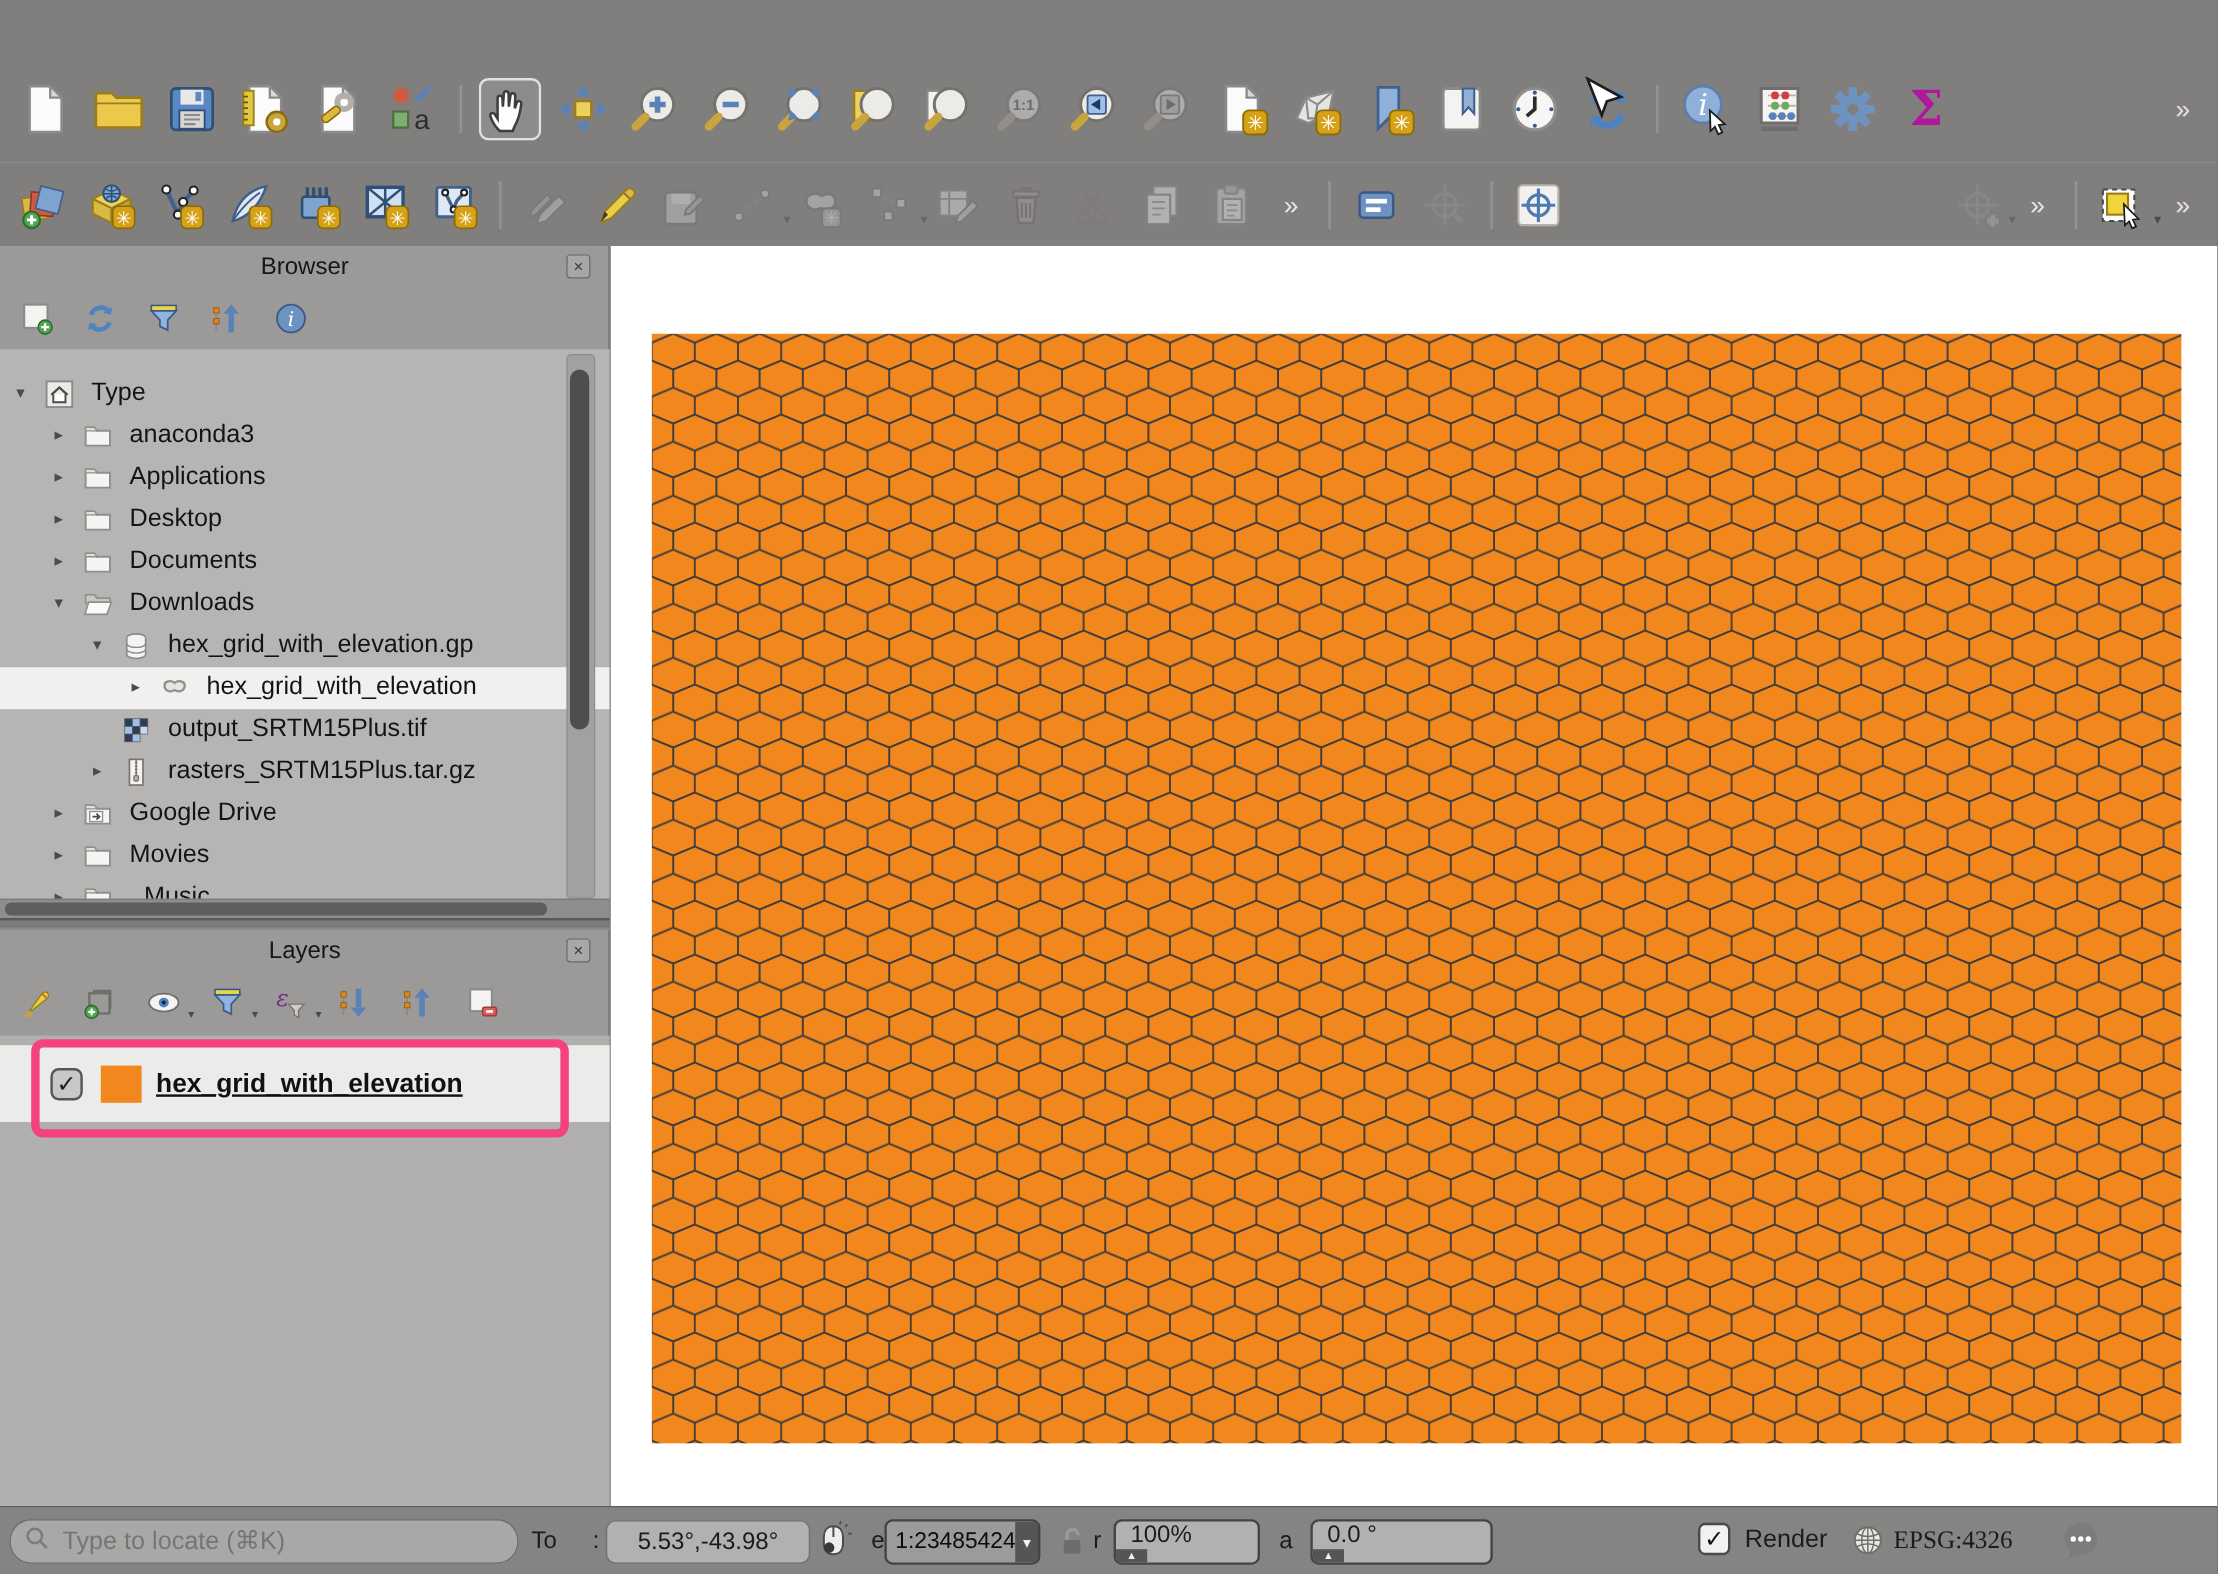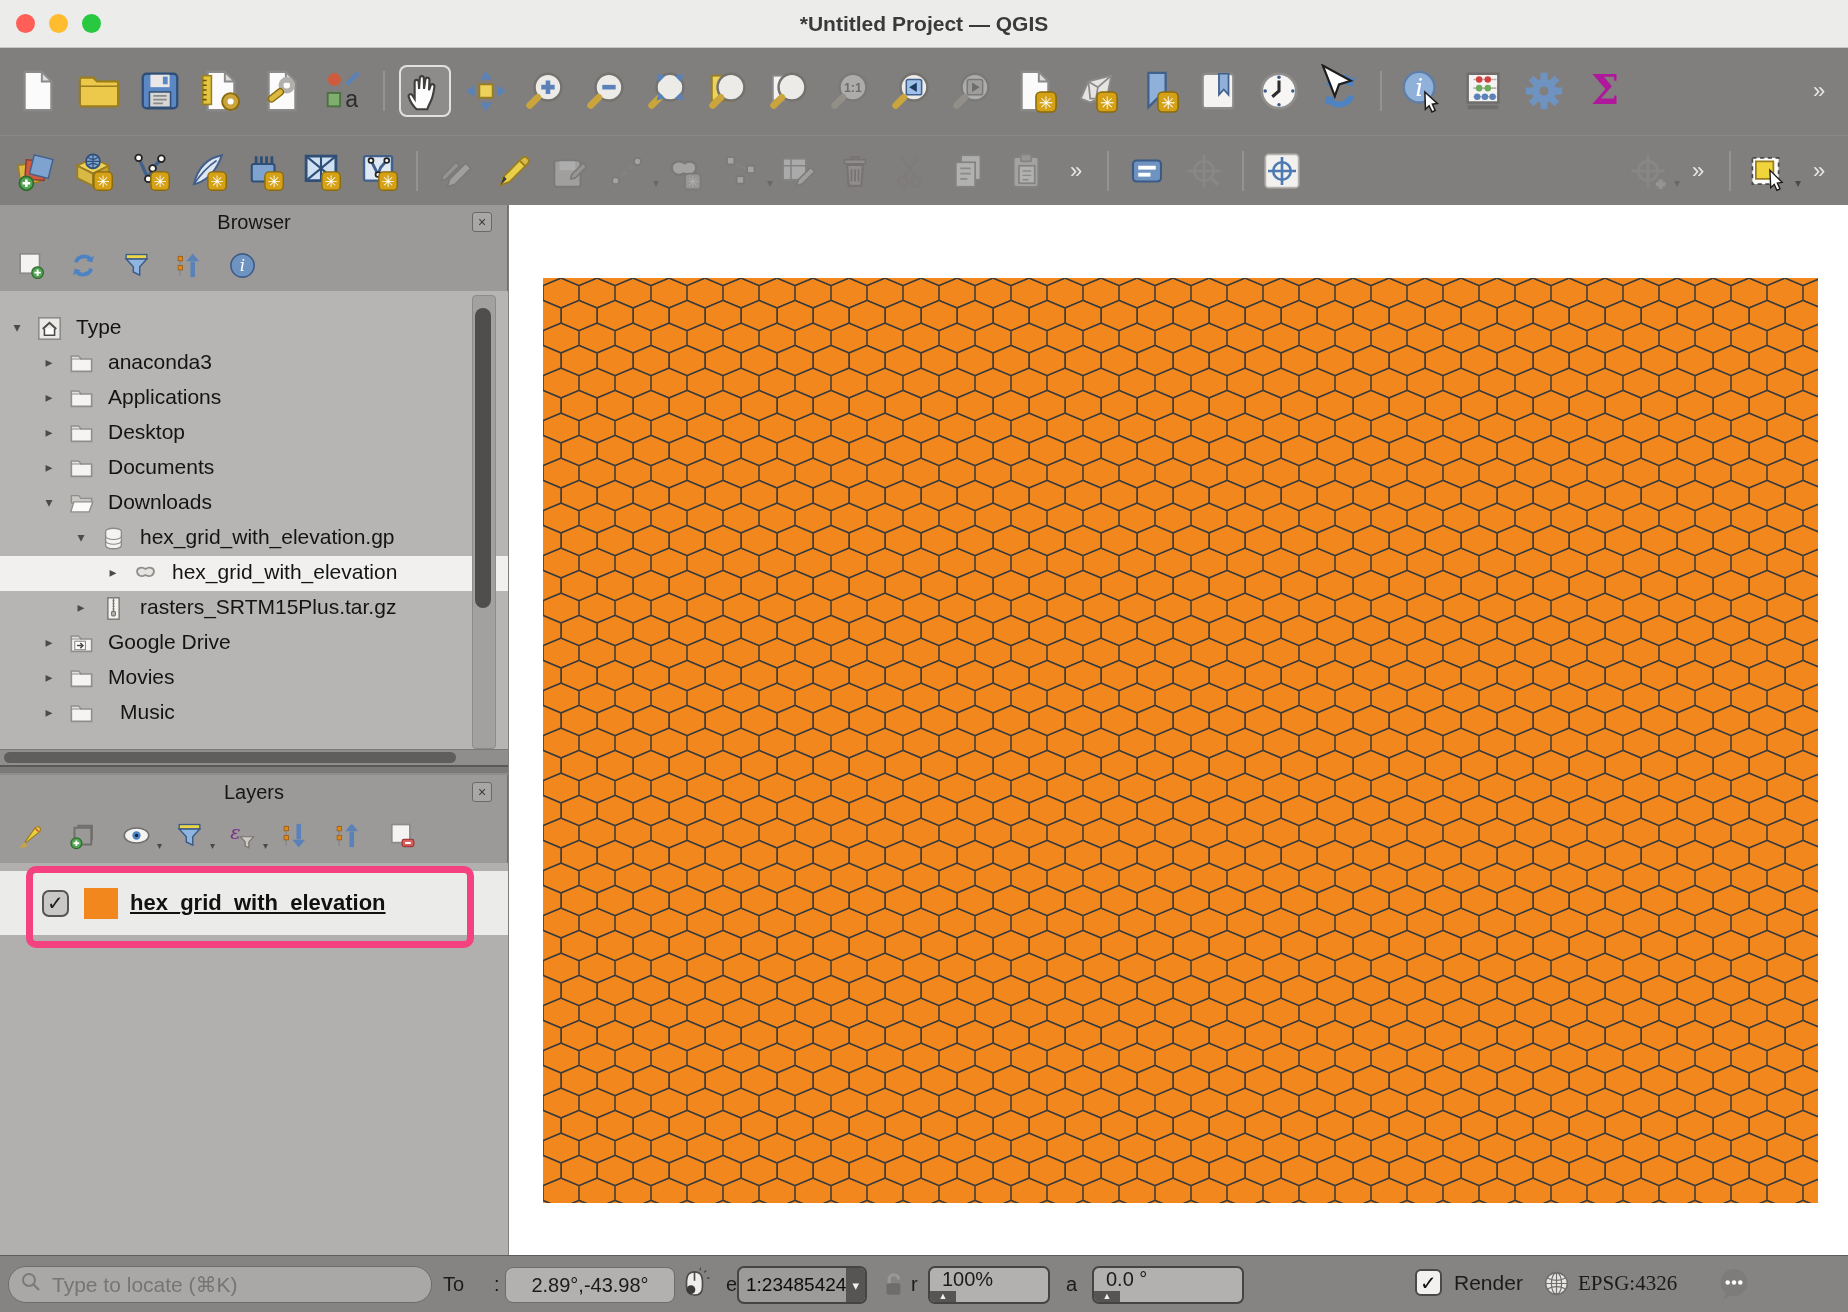--- a/index.html
+++ b/index.html
@@ -68,28 +68,20 @@
   .render{position:absolute;left:1415px;top:13px;display:flex;align-items:center;gap:12px;}
   .rchk{width:27px;height:27px;background:#f2f1ef;border:2px solid #4a4949;border-radius:6px;display:flex;align-items:center;justify-content:center;font-size:20px;color:#111;box-sizing:border-box;}
   .rlabel{font-size:21px;}
   .crs{position:absolute;left:1578px;top:15px;font-size:21px;font-family:Liberation Serif, serif;}
 </style>
 </head>
 <body>
 
 <div id="app">
 
-  <div class="titlebar">
-    <div class="lights">
-      <span class="light" id="light0" style="background: rgb(255, 95, 87);"></span>
-      <span class="light" id="light1" style="background: rgb(254, 188, 46);"></span>
-      <span class="light" id="light2" style="background: rgb(40, 200, 64);"></span>
-    </div>
-    <div class="title">*Untitled Project — QGIS</div>
-  </div>
 
   <div class="toolbar tb1" id="tb1">
       <div class="tbtn">
         <svg viewBox="0 0 24 24" width="46" height="46">
           <path d="M5 2h9l5 5v15H5z" fill="#fbfbfb" stroke="#8a8a8a" stroke-width="1.2"></path>
           <path d="M14 2l5 5h-5z" fill="#d9d9d9" stroke="#8a8a8a" stroke-width="1"></path>
         </svg>
       </div>
       <div class="tbtn">
         <svg viewBox="0 0 24 24" width="46" height="46">
@@ -614,20 +606,35 @@
                 <path d="M5 10c0 1.6 3.1 2.9 7 2.9s7-1.3 7-2.9M5 14.2c0 1.6 3.1 2.9 7 2.9s7-1.3 7-2.9" fill="none" stroke="#8a8a8a" stroke-width="1"></path>
               </svg></span>
             <span class="tlabel" style="left: 140px;">hex_grid_with_elevation.gp</span>
           </div>
           <div class="trow selected">
             <span class="exp" style="left: 104px;">▸</span>
             <span class="ticon" style="left: 132px;"><svg viewBox="0 0 24 24" width="27" height="27">
                 <path d="M4.5 10c0-3.2 4.5-4.2 7.5-2 3-2.2 7.5-1.2 7.5 2s-3.2 5.8-7.5 3.4c-4.3 2.4-7.5-.2-7.5-3.4z" fill="#e6e4e1" stroke="#8f8e8c" stroke-width="1.6"></path>
               </svg></span>
             <span class="tlabel" style="left: 172px;">hex_grid_with_elevation</span>
+          </div>
+          <div class="trow">
+            <span class="ticon" style="left: 100px;"><svg viewBox="0 0 24 24" width="27" height="27">
+                <g stroke="#55565a" stroke-width=".5">
+                  <rect x="3.5" y="3.5" width="5.7" height="5.7" fill="#2e3f54"></rect>
+                  <rect x="9.2" y="3.5" width="5.7" height="5.7" fill="#9fc0e8"></rect>
+                  <rect x="14.9" y="3.5" width="5.7" height="5.7" fill="#2e3f54"></rect>
+                  <rect x="3.5" y="9.2" width="5.7" height="5.7" fill="#9fc0e8"></rect>
+                  <rect x="9.2" y="9.2" width="5.7" height="5.7" fill="#2e3f54"></rect>
+                  <rect x="14.9" y="9.2" width="5.7" height="5.7" fill="#c7d9ee"></rect>
+                  <rect x="3.5" y="14.9" width="5.7" height="5.7" fill="#2e3f54"></rect>
+                  <rect x="9.2" y="14.9" width="5.7" height="5.7" fill="#9fc0e8"></rect>
+                </g>
+              </svg></span>
+            <span class="tlabel" style="left: 140px;">output_SRTM15Plus.tif</span>
           </div>
           <div class="trow">
             <span class="exp" style="left: 72px;">▸</span>
             <span class="ticon" style="left: 100px;"><svg viewBox="0 0 24 24" width="27" height="27">
                 <rect x="7" y="2.5" width="10" height="19" fill="#f4f3f1" stroke="#76726c" stroke-width="1.2"></rect>
                 <path d="M12 3v11.5" stroke="#76726c" stroke-width="1"></path>
                 <g fill="#76726c">
                   <circle cx="12" cy="5" r=".9"></circle>
                   <circle cx="12" cy="7.5" r=".9"></circle>
                   <circle cx="12" cy="10" r=".9"></circle>
@@ -780,21 +787,21 @@
     <div class="locator">
       <span id="ic-search"><svg viewBox="0 0 24 24" width="24" height="24">
             <circle cx="10" cy="10" r="6" fill="none" stroke="#7b7a79" stroke-width="2"></circle>
             <path d="M14.5 14.5L20 20" stroke="#7b7a79" stroke-width="2.2"></path>
           </svg></span>
       <span class="ph">Type to locate (⌘K)</span>
     </div>
     <span class="slabel" style="left:443px;">To</span>
     <span class="slabel" style="left:494px;">:</span>
     <div class="sfield" style="left:505px;width:170px;">
-      <span>2.89°,-43.98°</span>
+      <span>5.53°,-43.98°</span>
     </div>
     <span class="sicon" style="left:678px;top:11px;" id="ic-mouse"><svg viewBox="0 0 24 24" width="33" height="33">
           <path d="M12 3.5c3.8 0 5.8 2.8 5.8 6.6v4c0 3.8-2 6.4-5.8 6.4s-5.8-2.6-5.8-6.4v-4c0-3.8 2-6.6 5.8-6.6z" fill="#efeeec" stroke="#4c4b4a" stroke-width="1.2"></path>
           <path d="M12 3.5v6.5" stroke="#4c4b4a" stroke-width="1.2"></path>
           <circle cx="9.4" cy="16.5" r="3.2" fill="#3b3a39"></circle>
           <path d="M19 4l1.5-1.5M21 8h2M16 2.5L16.5.5" stroke="#4c4b4a" stroke-width="1" fill="none"></path>
         </svg></span>
     <span class="slabel" style="left:726px;">e</span>
     <div class="scombo">
       <span class="scval">1:23485424</span>

